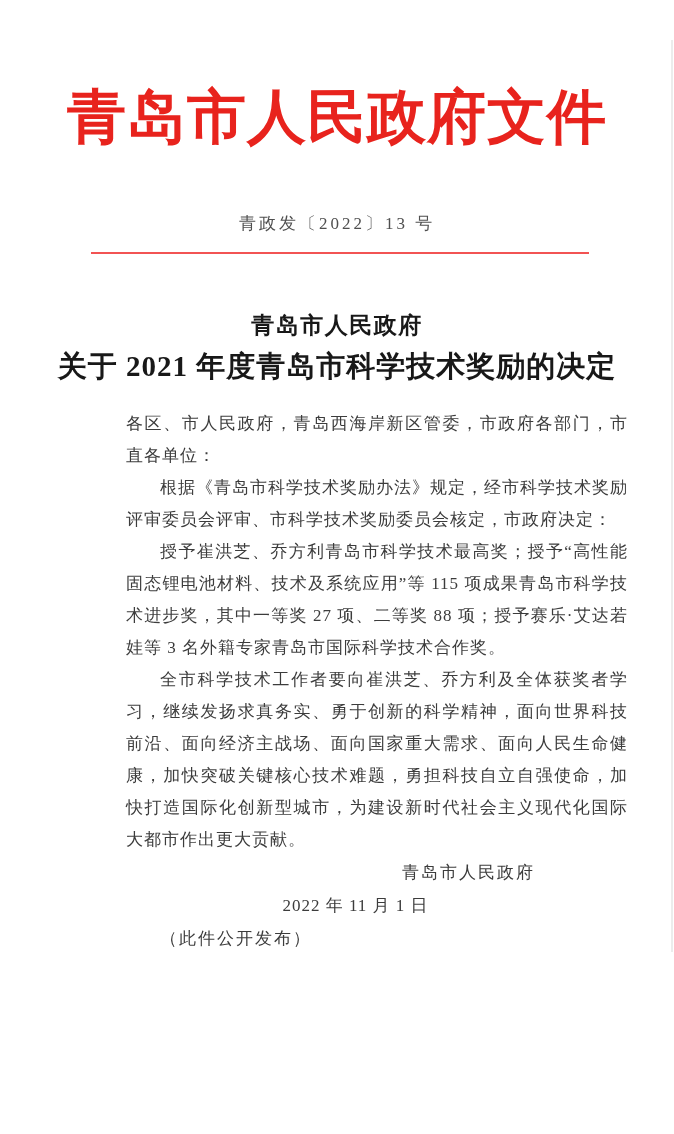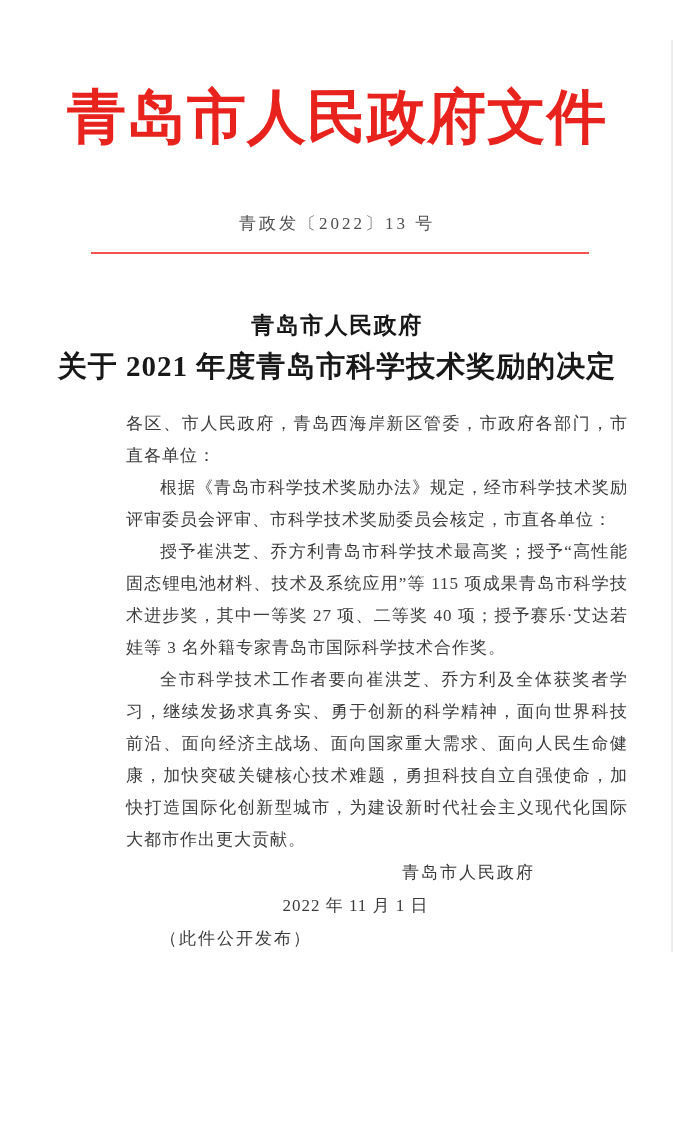--- a/index.html
+++ b/index.html
@@ -129,22 +129,22 @@
 
   <div class="red-line"></div>
 
   <div class="doc-title">
     <div class="line1">青岛市人民政府</div>
     <div class="line2">关于 2021 年度青岛市科学技术奖励的决定</div>
   </div>
 
   <div class="body-text">
     <p>各区、市人民政府，青岛西海岸新区管委，市政府各部门，市直各单位：</p>
-    <p class="indent">根据《青岛市科学技术奖励办法》规定，经市科学技术奖励评审委员会评审、市科学技术奖励委员会核定，市直各单位：</p>
-    <p class="indent">授予崔洪芝、乔方利青岛市科学技术最高奖；授予“高性能固态锂电池材料、技术及系统应用”等 115 项成果青岛市科学技术进步奖，其中一等奖 27 项、二等奖 40 项；授予赛乐·艾达若娃等 3 名外籍专家青岛市国际科学技术合作奖。</p>
+    <p class="indent">根据《青岛市科学技术奖励办法》规定，经市科学技术奖励评审委员会评审、市科学技术奖励委员会核定，市政府决定：</p>
+    <p class="indent">授予崔洪芝、乔方利青岛市科学技术最高奖；授予“高性能固态锂电池材料、技术及系统应用”等 115 项成果青岛市科学技术进步奖，其中一等奖 27 项、二等奖 88 项；授予赛乐·艾达若娃等 3 名外籍专家青岛市国际科学技术合作奖。</p>
     <p class="indent">全市科学技术工作者要向崔洪芝、乔方利及全体获奖者学习，继续发扬求真务实、勇于创新的科学精神，面向世界科技前沿、面向经济主战场、面向国家重大需求、面向人民生命健康，加快突破关键核心技术难题，勇担科技自立自强使命，加快打造国际化创新型城市，为建设新时代社会主义现代化国际大都市作出更大贡献。</p>
 
 
     <p class="signature-org">青岛市人民政府</p>
     <p class="signature-date">2022 年 11 月 1 日</p>
 
     <p class="public-note">（此件公开发布）</p>
   </div>
 
 </div>

